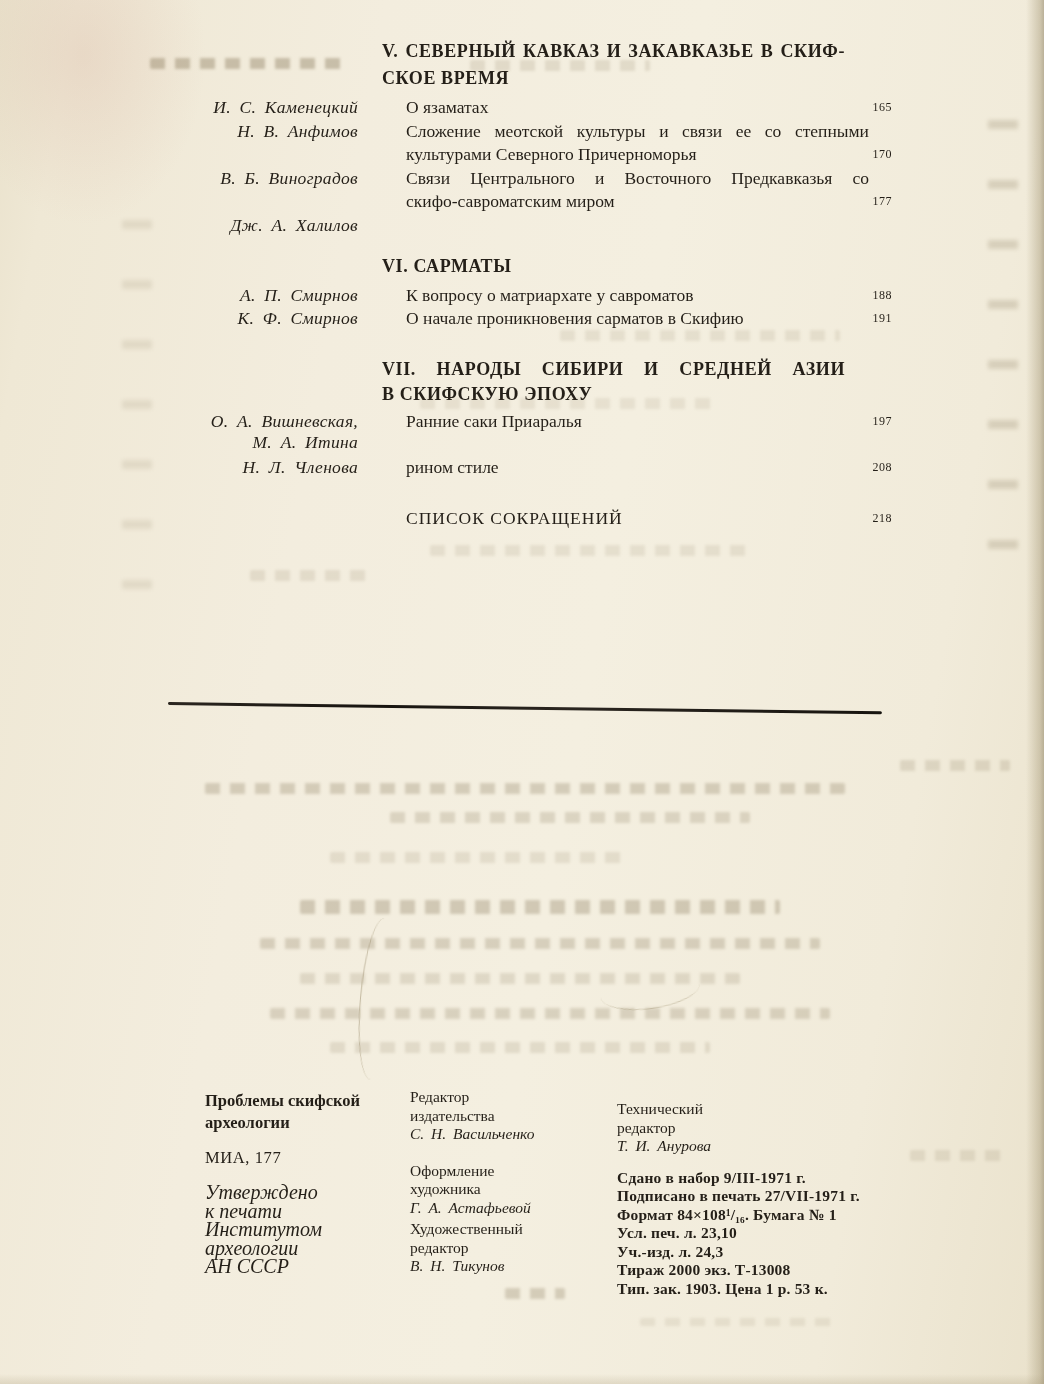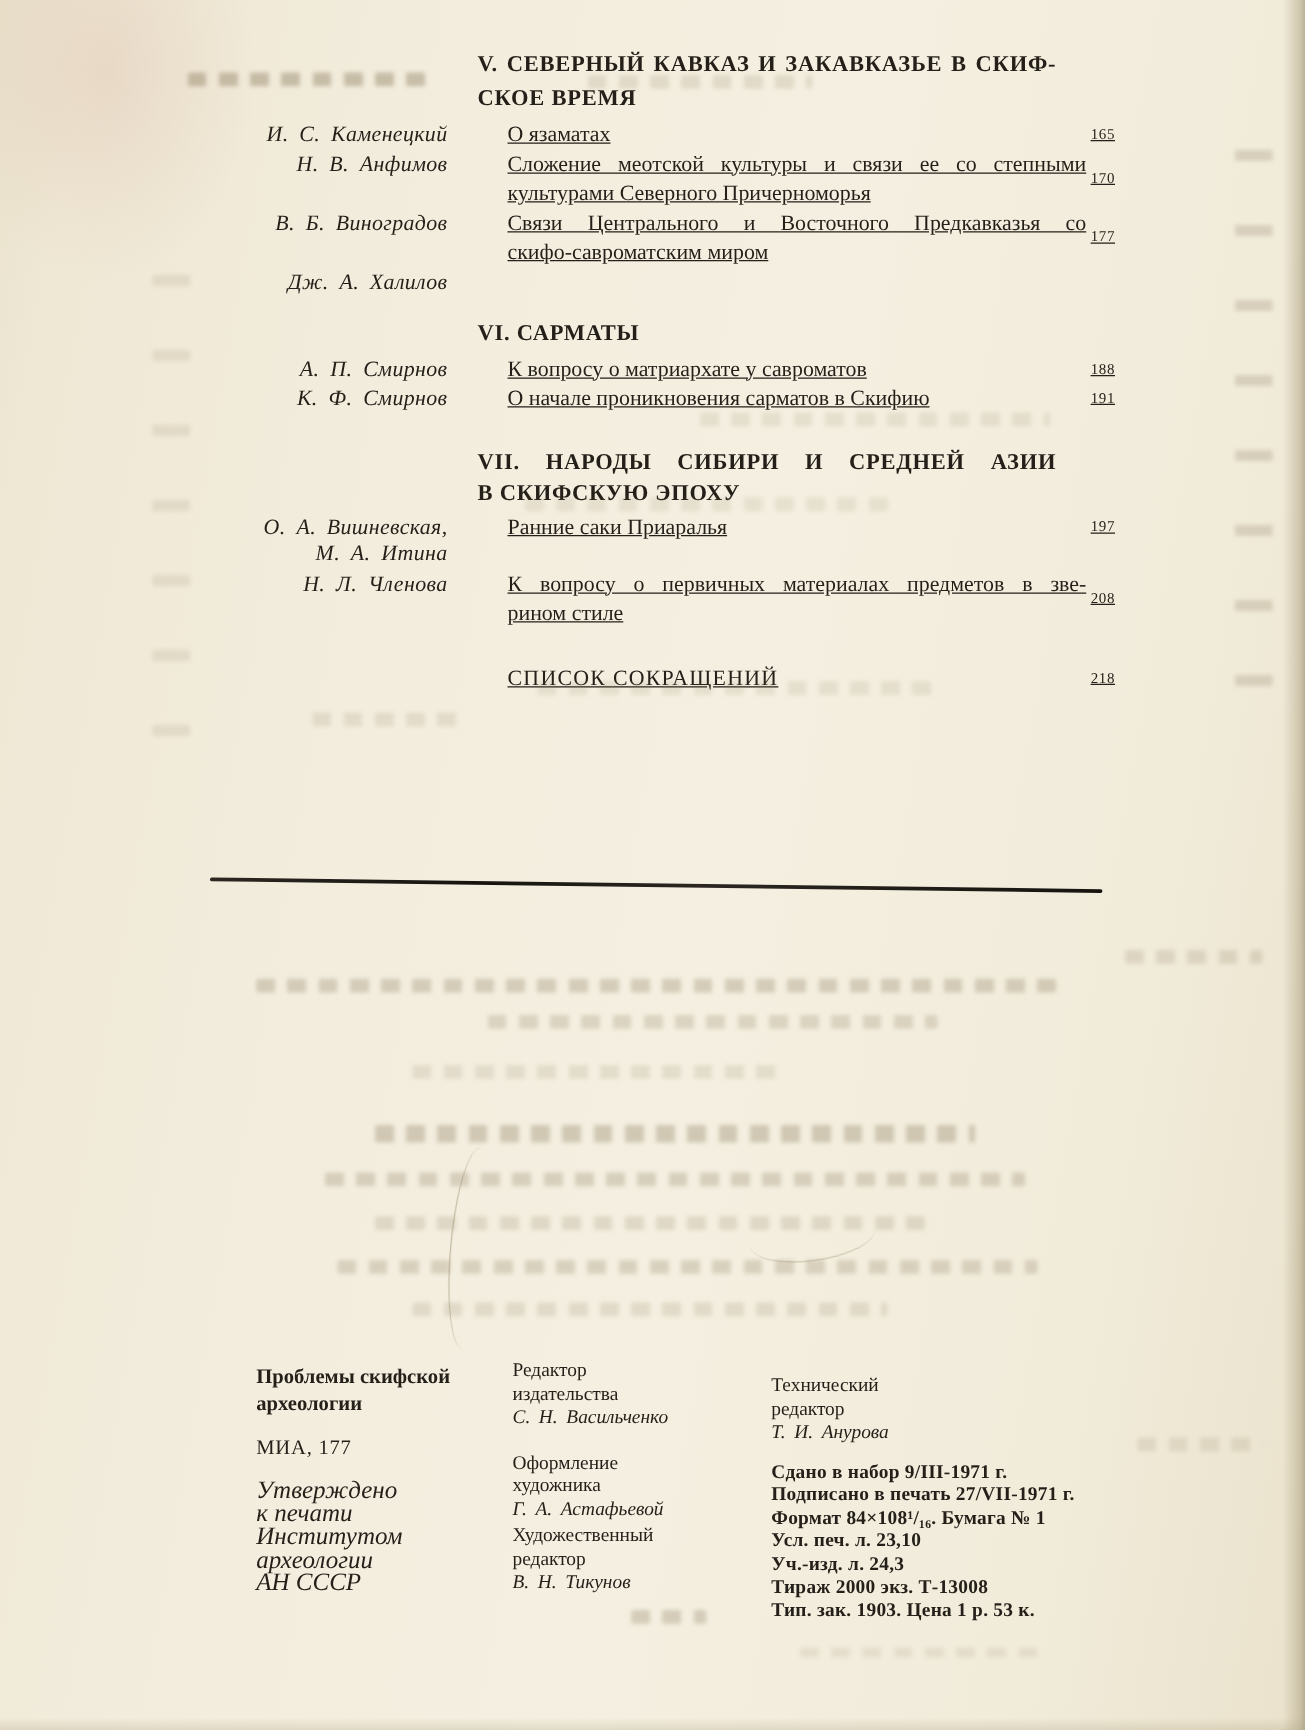--- a/index.html
+++ b/index.html
@@ -18,21 +18,21 @@
 
   
   .toc { position:absolute; left:140px; top:38px; width:752px; font-size:17.5px; }
   .sec-head { margin-left:242px; width:463px; font-weight:bold; font-size:18px;
               line-height:27px; letter-spacing:0.6px; }
   .sec-head .hl { display:block; }
   .jl { text-align:justify; text-align-last:justify; }
   .row { display:flex; line-height:23.5px;gap:24px; }
   .auth { width:218px; text-align:right; font-style:italic; word-spacing:4px;
           letter-spacing:0.3px; line-height:21px; padding-top:1px; }
-  .tp { margin-left:24px; flex:1; display:flex; align-items:center; align-self:flex-start;text-decoration:underline; }
+  .tp { margin-left:24px; flex:1; display:flex; align-items:flex-end; align-self:flex-start; }
   .ttl { width:463px; }
   .ttl .tl { display:block; }
   .pg { flex:1; text-align:right; font-size:12px; letter-spacing:0.5px; }
   .abbrev .ttl { letter-spacing:1px; }
 
   .rule { position:absolute; left:168px; top:702px; width:714px; height:3px;
           background:linear-gradient(90deg,#2b2620 0%, #17140f 30%, #2b2620 55%, #17140f 100%);
           transform:rotate(0.75deg); transform-origin:left center; border-radius:2px; }
 
   
@@ -148,21 +148,20 @@
           <span class="tl">Ранние саки Приаралья</span>
         </div>
         <div class="pg">197</div>
       </div>
     </div>
 
     <div class="row" style="margin-top:3px;">
       <div class="auth">Н. Л. Членова</div>
       <div class="tp">
         <div class="ttl">
-          <span class="tl jl">К вопросу о первичных материалах предметов в зве-</span>
           <span class="tl">рином стиле</span>
         </div>
         <div class="pg">208</div>
       </div>
     </div>
 
     <div class="row abbrev" style="margin-top:28px;">
       <div class="auth"></div>
       <div class="tp">
         <div class="ttl">

